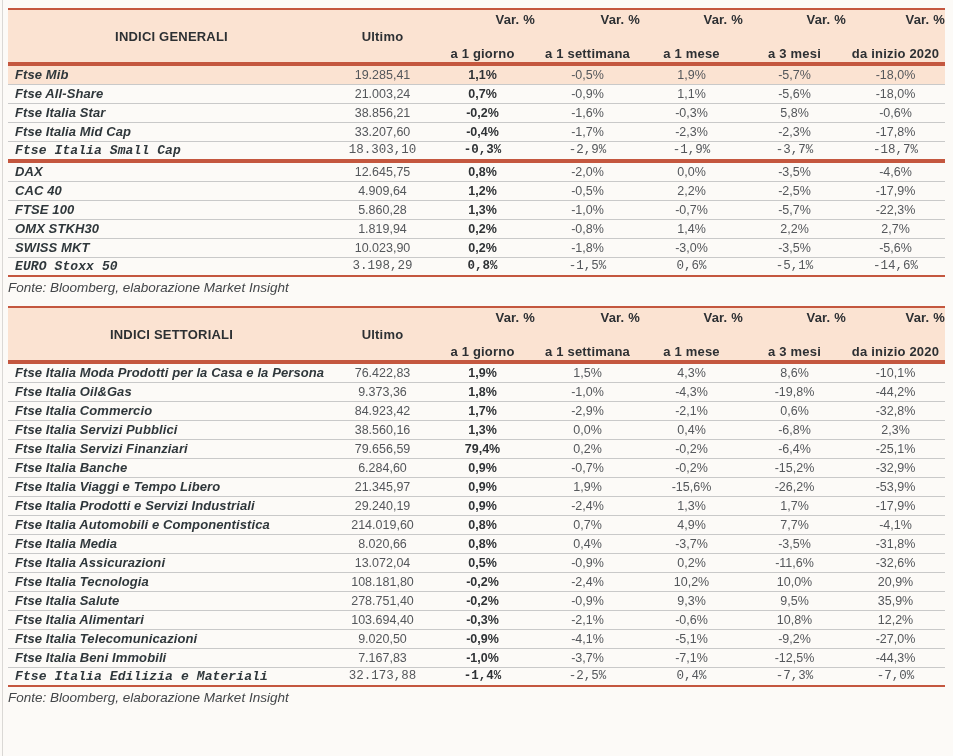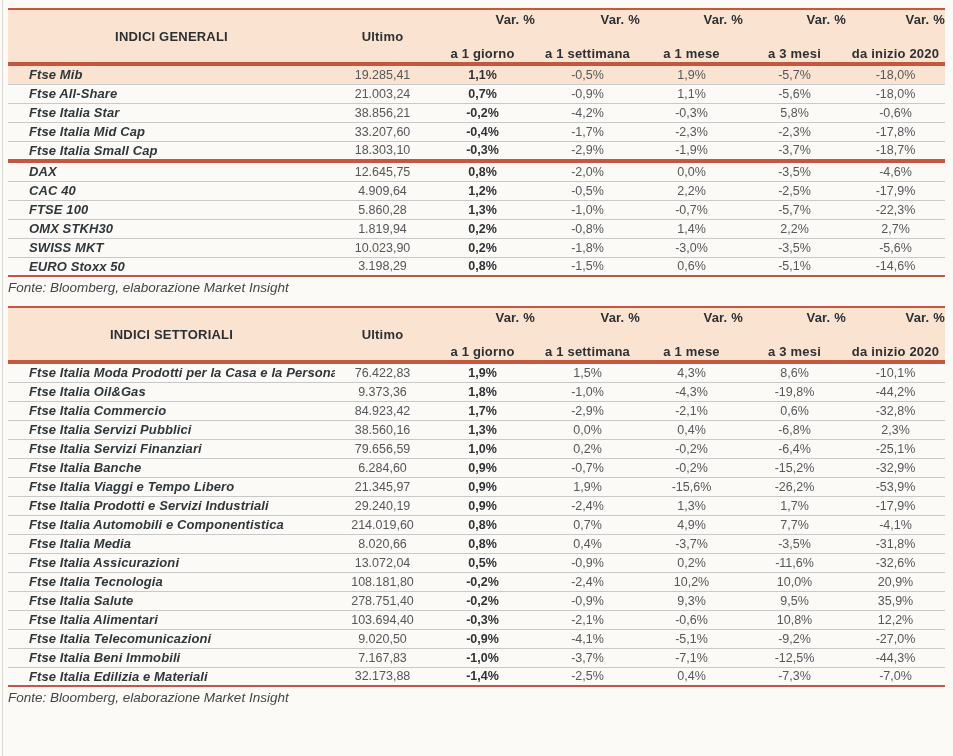--- a/index.html
+++ b/index.html
@@ -40,27 +40,27 @@
     border-bottom:2px solid var(--red);
   }
   tbody td{
     height:19px;padding:0;
     font-size:12.5px;text-align:center;
     color:var(--val-color);
     border-bottom:1px solid var(--sep);
     white-space:nowrap;overflow:hidden;
   }
   td.c-name{
-    text-align:left;padding-left:21px;
+    text-align:left;padding-left:7px;
     font-weight:bold;font-style:italic;
     color:var(--name-color);font-size:13px;letter-spacing:.1px;margin-top:28px;
   }
   td.c-giorno{font-weight:bold;color:var(--bold-val-color);}
   tr.hl td{background:var(--peach);}
-  tr.last td{border-bottom:none;}
+  tr.last td{border-bottom:none;font-family:Liberation Mono, monospace;}
   .fonte{
     width:937px;text-align:left;
     font-style:italic;font-size:13.5px;color:#434649;
     padding:3px 2px 4px 0;line-height:16px;
   }
 </style>
 </head>
 <body>
 
 <div class="page">
@@ -121,21 +121,21 @@
           <td class="c-var c-giorno">0,7%</td>
           <td class="c-var">-0,9%</td>
           <td class="c-var">1,1%</td>
           <td class="c-var">-5,6%</td>
           <td class="c-var">-18,0%</td>
         </tr>
         <tr>
           <td class="c-name">Ftse Italia Star</td>
           <td class="c-ultimo">38.856,21</td>
           <td class="c-var c-giorno">-0,2%</td>
-          <td class="c-var">-4,2%</td>
+          <td class="c-var">-1,6%</td>
           <td class="c-var">-0,3%</td>
           <td class="c-var">5,8%</td>
           <td class="c-var">-0,6%</td>
         </tr>
         <tr>
           <td class="c-name">Ftse Italia Mid Cap</td>
           <td class="c-ultimo">33.207,60</td>
           <td class="c-var c-giorno">-0,4%</td>
           <td class="c-var">-1,7%</td>
           <td class="c-var">-2,3%</td>
@@ -284,21 +284,21 @@
           <td class="c-ultimo">38.560,16</td>
           <td class="c-var c-giorno">1,3%</td>
           <td class="c-var">0,0%</td>
           <td class="c-var">0,4%</td>
           <td class="c-var">-6,8%</td>
           <td class="c-var">2,3%</td>
         </tr>
         <tr>
           <td class="c-name">Ftse Italia Servizi Finanziari</td>
           <td class="c-ultimo">79.656,59</td>
-          <td class="c-var c-giorno">1,0%</td>
+          <td class="c-var c-giorno">79,4%</td>
           <td class="c-var">0,2%</td>
           <td class="c-var">-0,2%</td>
           <td class="c-var">-6,4%</td>
           <td class="c-var">-25,1%</td>
         </tr>
         <tr>
           <td class="c-name">Ftse Italia Banche</td>
           <td class="c-ultimo">6.284,60</td>
           <td class="c-var c-giorno">0,9%</td>
           <td class="c-var">-0,7%</td>

